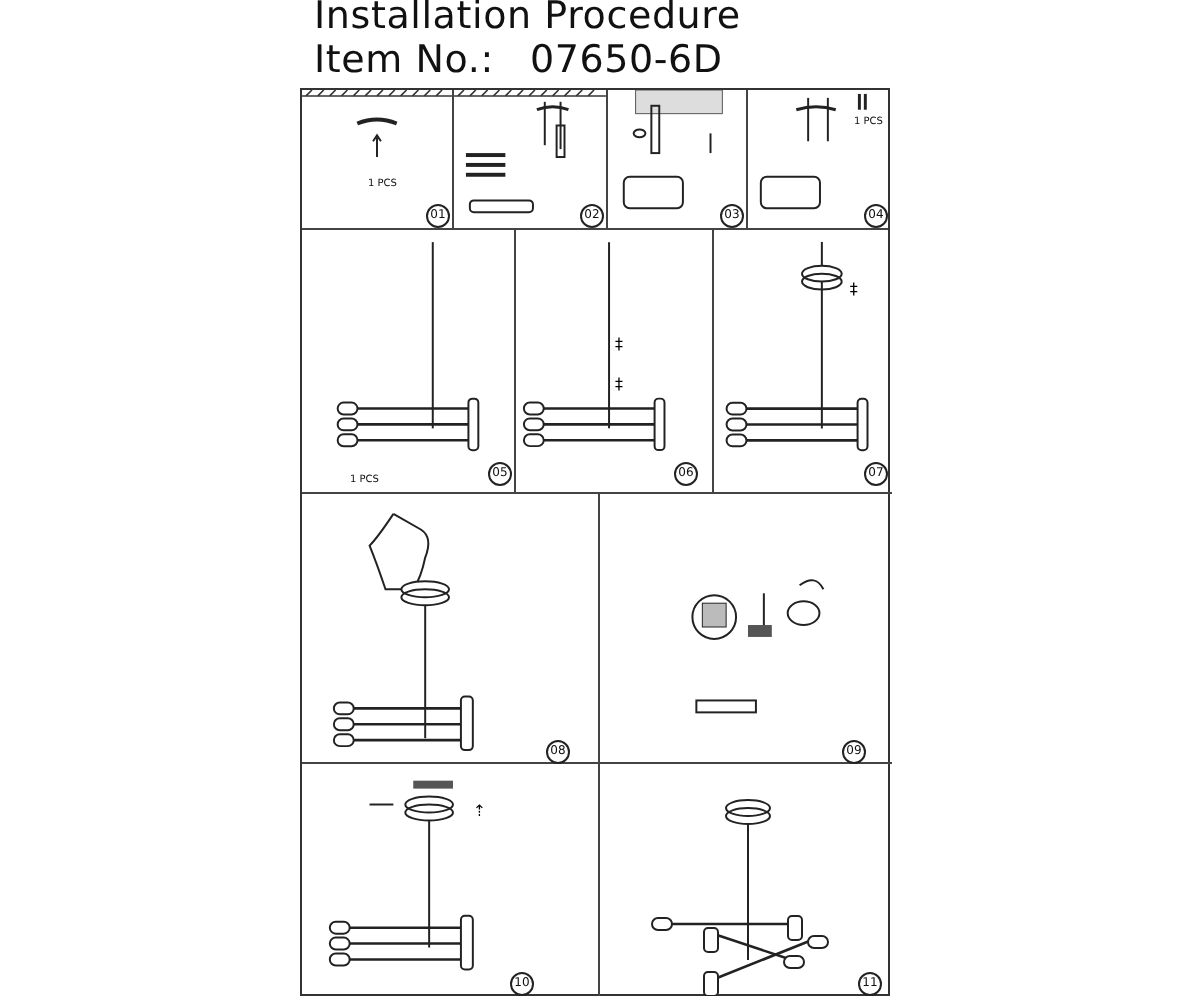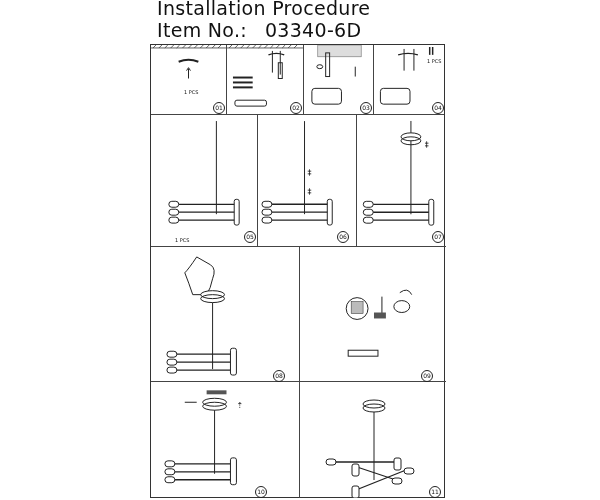--- a/index.html
+++ b/index.html
@@ -10,21 +10,21 @@
   .frame{position:absolute;left:150px;top:44px;width:295px;height:454px;border:1.3px solid #333;box-sizing:border-box;}
   .panel{position:absolute;box-sizing:border-box;border-right:1px solid #444;border-bottom:1px solid #444;}
   .panel svg{position:absolute;left:0;top:0;width:100%;height:100%;}
   .badge{position:absolute;width:10px;height:10px;border:1px solid #222;border-radius:50%;font-size:6px;line-height:10px;text-align:center;}
   .pcs{position:absolute;font-size:5px;}
 </style>
 </head>
 <body>
 
 <div class="title">Installation Procedure</div>
-<div class="item"><span>Item No.:</span><span class="num">03340-6D</span></div>
+<div class="item"><span>Item No.:</span><span class="num">07650-6D</span></div>
 
 <div class="frame">
 
   <div class="panel" style="left:0;top:0;width:76px;height:70px;">
     <svg viewBox="0 0 76 70">
       <g stroke="#333" stroke-width="0.8">
           <line x1="0" y1="3" x2="76" y2="3"></line>
       <path d="M2 3l3-3M8 3l3-3M14 3l3-3M20 3l3-3M26 3l3-3M32 3l3-3M38 3l3-3M44 3l3-3M50 3l3-3M56 3l3-3M62 3l3-3M68 3l3-3"></path>
         </g>
       <path d="M28 17 q10-4 20 0" stroke="#222" stroke-width="2" fill="none"></path>

